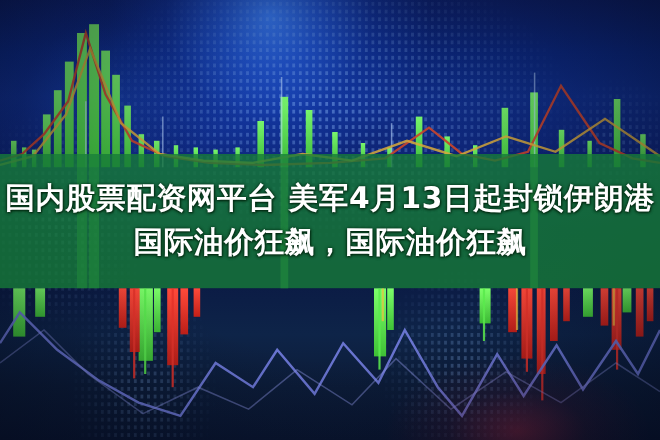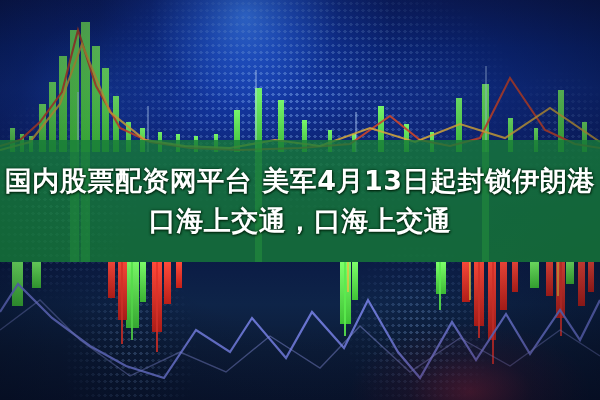--- a/index.html
+++ b/index.html
@@ -229,16 +229,16 @@
     <polyline fill="none" stroke="#6f79d8" stroke-width="2.2" opacity=".95" points="0,312 18,284 52,318 90,346 126,366 164,378 196,330 230,352 252,318 286,358 312,312 344,348 368,300 398,352 420,378 452,322 476,360 506,314 530,354 560,310 580,340 600,300"></polyline>
 
     <polyline fill="none" stroke="#8f97e6" stroke-width="1.4" opacity=".45" points="0,330 40,300 80,340 130,376 180,352 226,372 270,336 320,368 360,326 410,372 460,338 510,366 560,330 600,356"></polyline>
   </svg>
 
   <div class="bg-redglow"></div>
   <div class="bg-vign"></div>
 
   <div class="band">
     <div class="band-line">国内股票配资网平台 美军4月13日起封锁伊朗港</div>
-    <div class="band-line">口海上交通，口海上交通</div>
+    <div class="band-line">国际油价狂飙，国际油价狂飙</div>
   </div>
 
 </div>
 
 </body></html>

